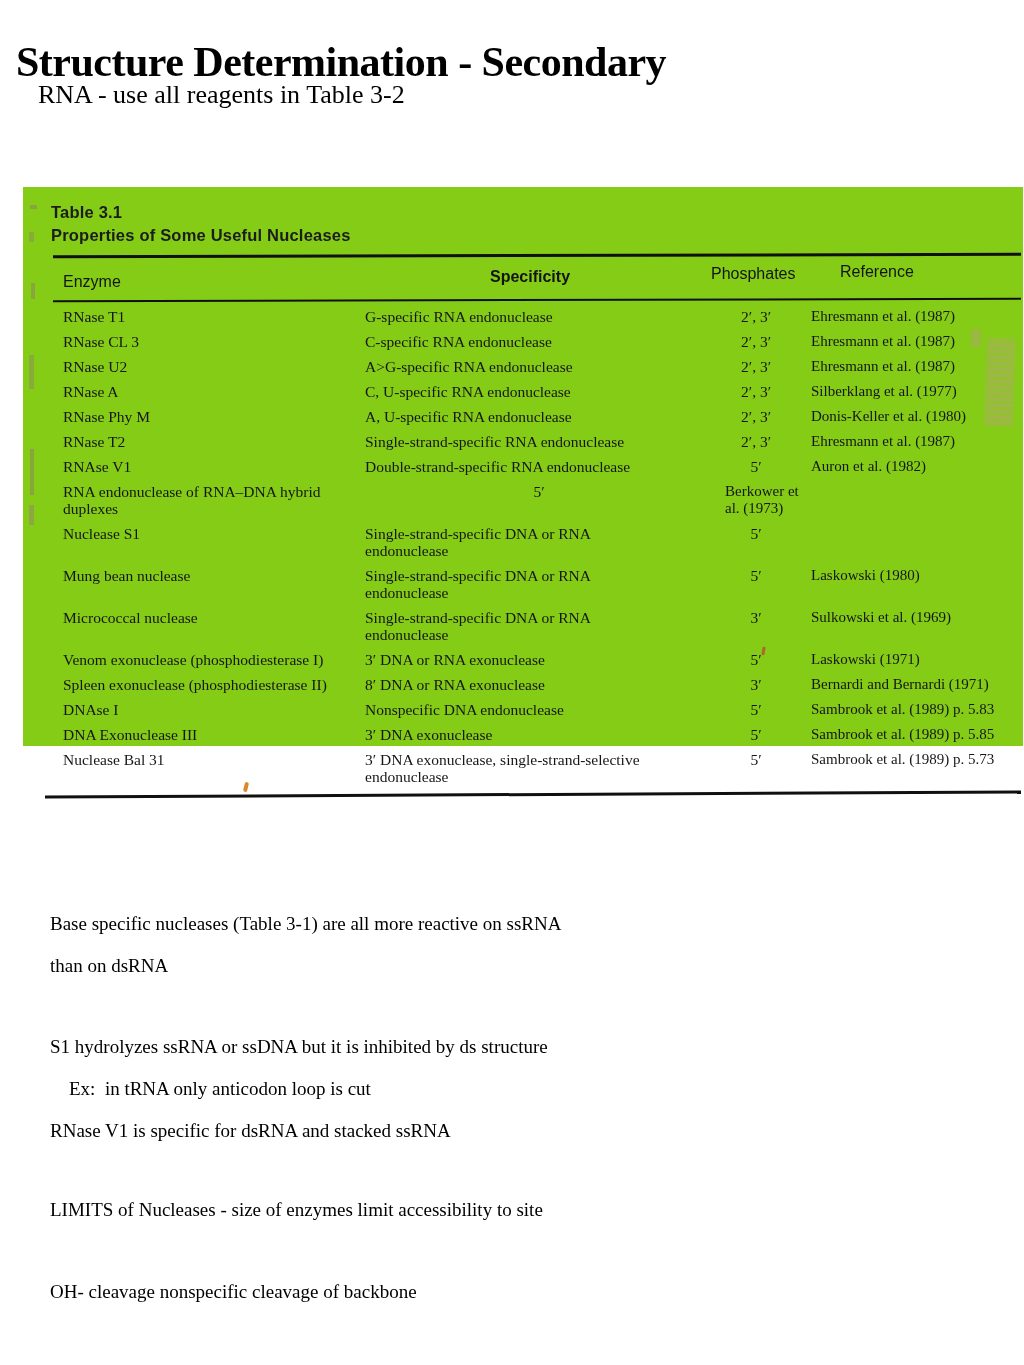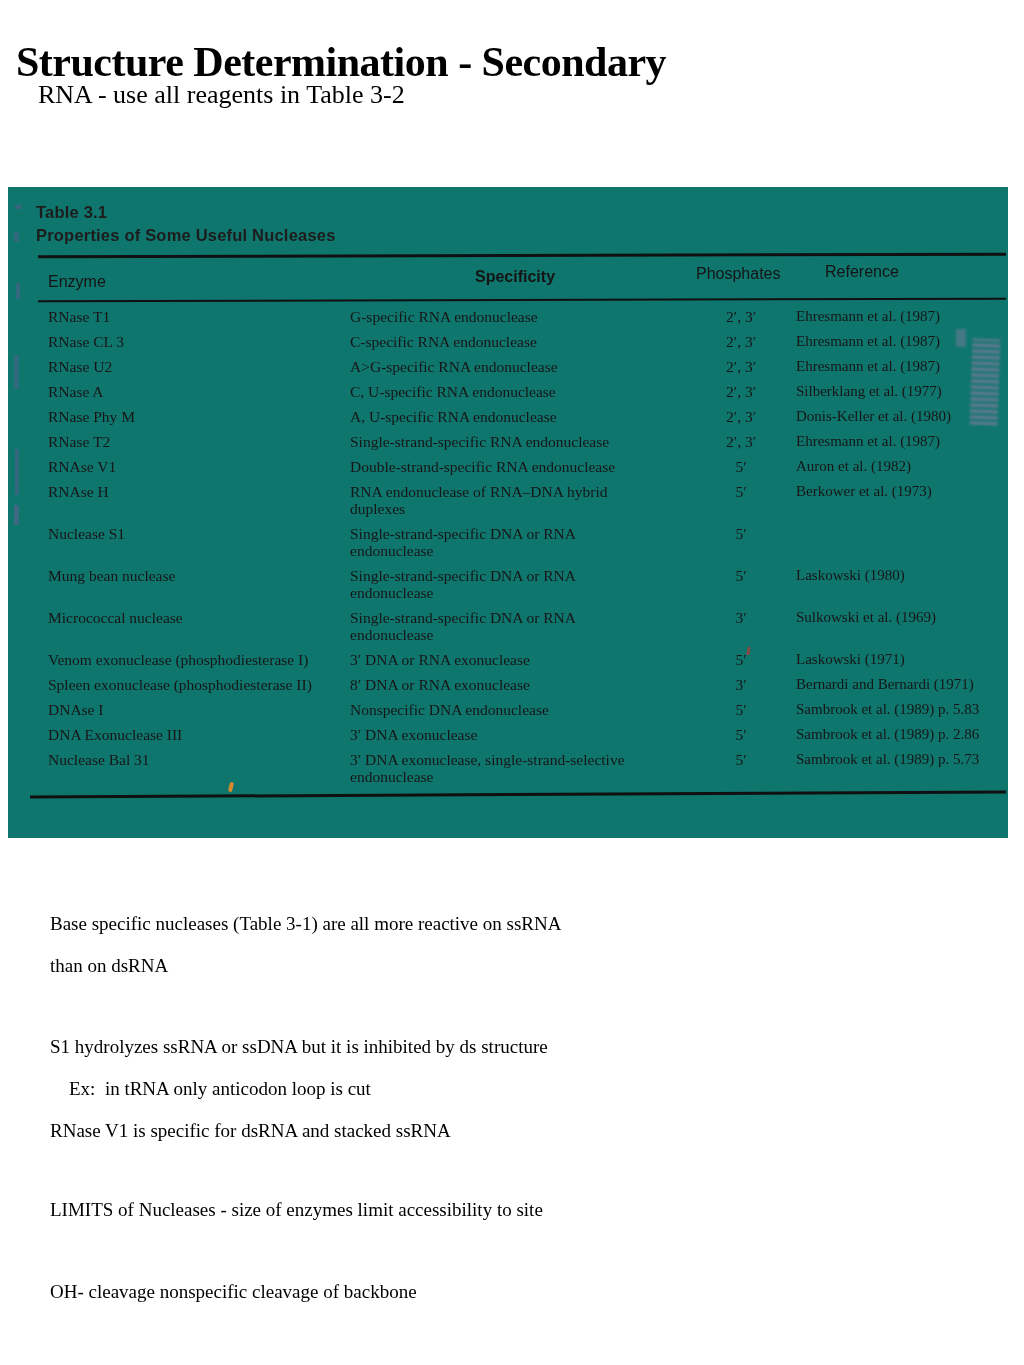--- a/index.html
+++ b/index.html
@@ -3,21 +3,21 @@
 <meta charset="utf-8">
 <style>
   html,body{margin:0;padding:0;background:#ffffff;}
   .slide{position:relative;width:1024px;height:1365px;background:#ffffff;overflow:hidden;
          font-family:"Liberation Serif",serif;color:#000;}
   .title{position:absolute;top:22px;left:0;width:100%;margin:16px;text-align:left;
          font-family:"Liberation Serif",serif;font-weight:bold;font-size:42px;letter-spacing:-0.5px;color:#000;}
   .subtitle{position:absolute;top:80px;left:38px;font-size:26px;color:#000;}
 
   
-  .scan{position:absolute;left:8px;top:187px;width:1000px;height:651px;background:#0f766e;}
+  .scan{position:absolute;left:23px;top:187px;width:1000px;height:559px;background:#84cc16;}
   .caption{position:absolute;left:28px;top:14px;font-family:"Liberation Sans",sans-serif;
            font-weight:bold;font-size:16.5px;line-height:23px;color:#1c1c1c;letter-spacing:.2px;}
   .rule{position:absolute;background:#101010;}
   .rule-top{left:30px;top:67px;width:968px;height:3px;transform:rotate(-0.15deg);}
   .rule-head{left:30px;top:112px;width:968px;height:2px;transform:rotate(-0.15deg);}
   .rule-bottom{left:22px;top:606px;width:976px;height:3px;transform:rotate(-0.3deg);}
   .thead span{position:absolute;font-family:"Liberation Sans",sans-serif;font-size:16px;color:#141414;}
   .h-enzyme{left:40px;top:86px;}
   .h-spec{left:467px;top:81px;font-weight:bold;}
   .h-phos{left:688px;top:78px;}
@@ -115,21 +115,20 @@
           <div class="cell t-phos">2′, 3′</div>
           <div class="cell t-ref">Ehresmann et al. (1987)</div>
         </div>
         <div class="t-row">
           <div class="cell t-enzyme">RNAse V1</div>
           <div class="cell t-spec">Double-strand-specific RNA endonuclease</div>
           <div class="cell t-phos">5′</div>
           <div class="cell t-ref">Auron et al. (1982)</div>
         </div>
         <div class="t-row">
-          <div class="cell t-enzyme">RNAse H</div>
           <div class="cell t-spec">RNA endonuclease of RNA–DNA hybrid
 duplexes</div>
           <div class="cell t-phos">5′</div>
           <div class="cell t-ref">Berkower et al. (1973)</div>
         </div>
         <div class="t-row">
           <div class="cell t-enzyme">Nuclease S1</div>
           <div class="cell t-spec">Single-strand-specific DNA or RNA
 endonuclease</div>
           <div class="cell t-phos">5′</div>
@@ -163,21 +162,21 @@
         <div class="t-row">
           <div class="cell t-enzyme">DNAse I</div>
           <div class="cell t-spec">Nonspecific DNA endonuclease</div>
           <div class="cell t-phos">5′</div>
           <div class="cell t-ref">Sambrook et al. (1989) p. 5.83</div>
         </div>
         <div class="t-row">
           <div class="cell t-enzyme">DNA Exonuclease III</div>
           <div class="cell t-spec">3′ DNA exonuclease</div>
           <div class="cell t-phos">5′</div>
-          <div class="cell t-ref">Sambrook et al. (1989) p. 2.86</div>
+          <div class="cell t-ref">Sambrook et al. (1989) p. 5.85</div>
         </div>
         <div class="t-row">
           <div class="cell t-enzyme">Nuclease Bal 31</div>
           <div class="cell t-spec">3′ DNA exonuclease, single-strand-selective
 endonuclease</div>
           <div class="cell t-phos">5′</div>
           <div class="cell t-ref">Sambrook et al. (1989) p. 5.73</div>
         </div>
       </div>
 

